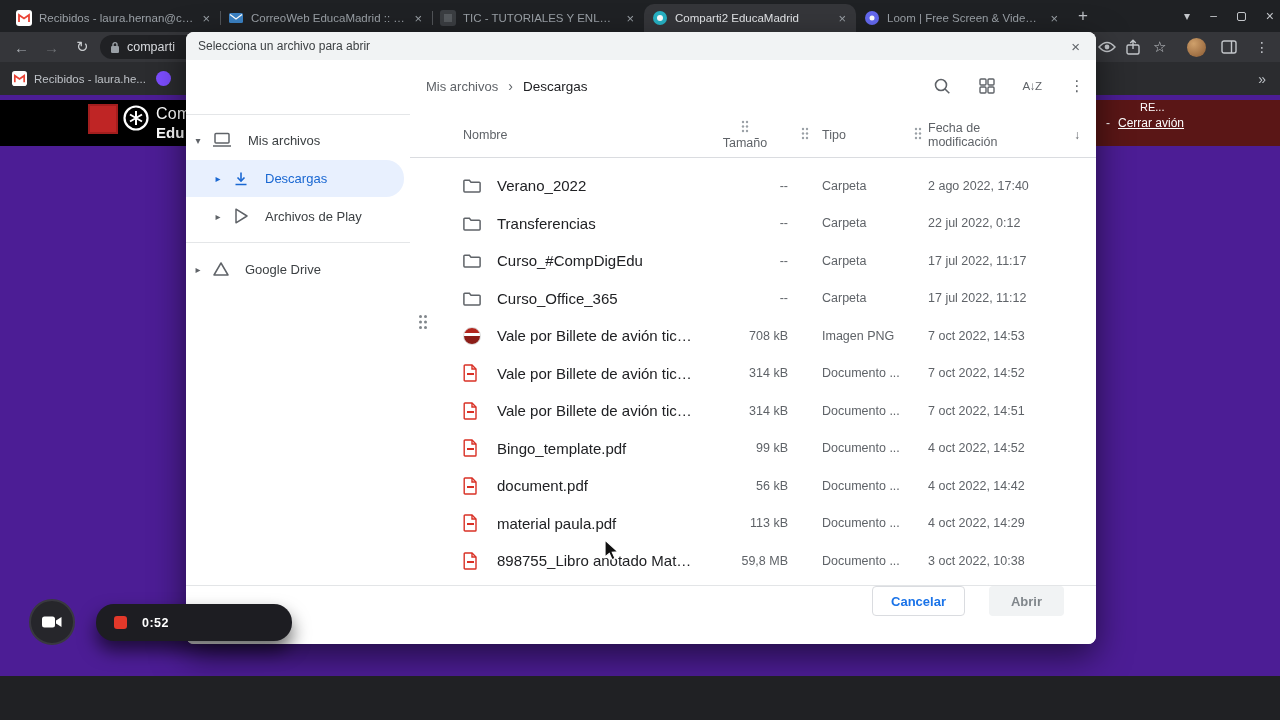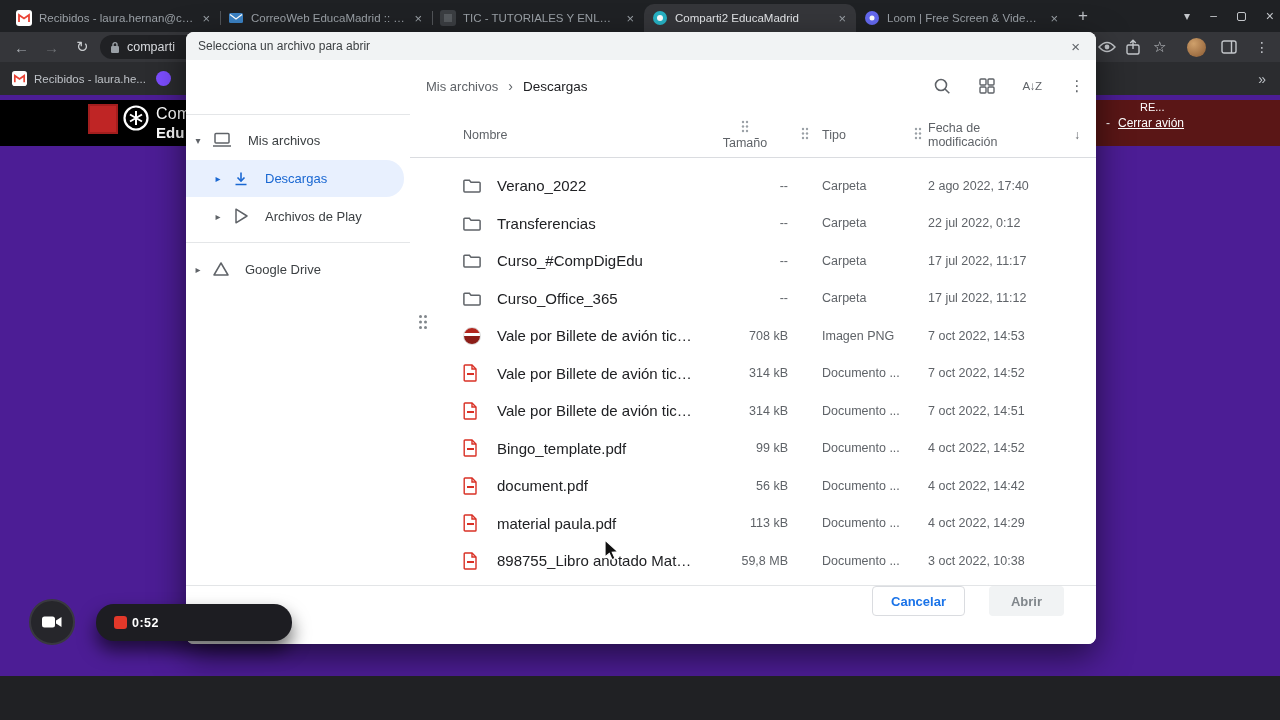--- a/index.html
+++ b/index.html
@@ -91,21 +91,21 @@
 
   .dlg-footer { position:absolute; left:0; bottom:0; width:100%; height:59px; background:#fff; border-top:1px solid #e3e5e7; display:flex; justify-content:flex-end; gap:24px; padding-right:32px; }
   .btn { height:30px; border-radius:4px; font-size:13px; font-weight:bold; font-family:inherit; }
   .btn-cancel { background:#fff; border:1px solid #dadce0; color:#1a73e8; padding:0 18px; }
   .btn-open { background:#f1f3f4; border:none; color:#80868b; padding:0 22px; }
 
   
   .loom-bubble { position:absolute; left:29px; top:599px; width:46px; height:46px; border-radius:50%; background:#26262b; border:2px solid #39393f; display:flex; align-items:center; justify-content:center; z-index:20; }
   .loom-pill { position:absolute; left:96px; top:604px; width:196px; height:37px; border-radius:18px; background:#1d1d22; display:flex; align-items:center; z-index:20; box-shadow:0 10px 18px rgba(0,0,0,.6); }
   .stopbtn { width:13px; height:13px; border-radius:3px; background:#e2382a; margin-left:18px; }
-  .loom-timer { color:#fff; font-size:12.5px; font-weight:bold; margin-left:5px; letter-spacing:.5px; }
+  .loom-timer { color:#fff; font-size:12.5px; font-weight:bold; margin-left:15px; letter-spacing:.5px; }
 
   
   .shelf { position:absolute; left:0; top:676px; width:1280px; height:44px; background:#202124; z-index:30; }
 
   .cursor { position:absolute; left:604px; top:539px; z-index:50; }
 </style>
 </head>
 <body>
 
 <div id="screen">

